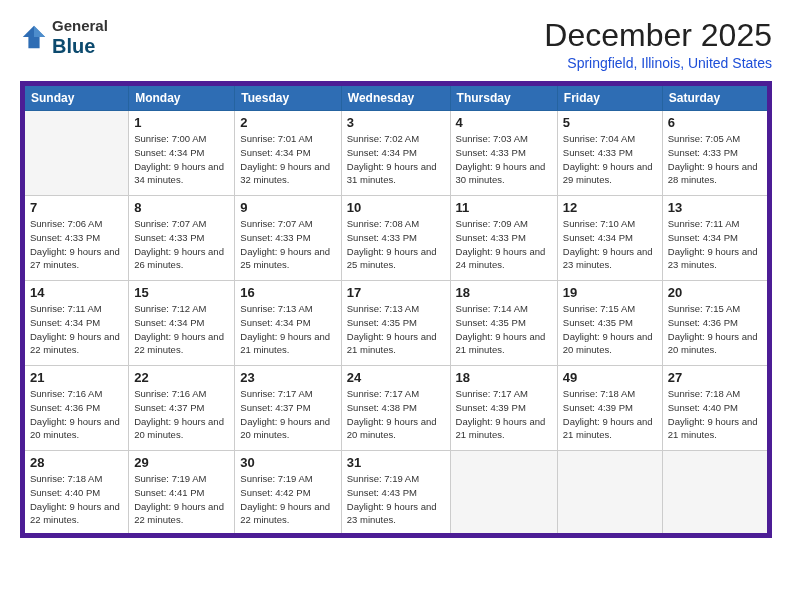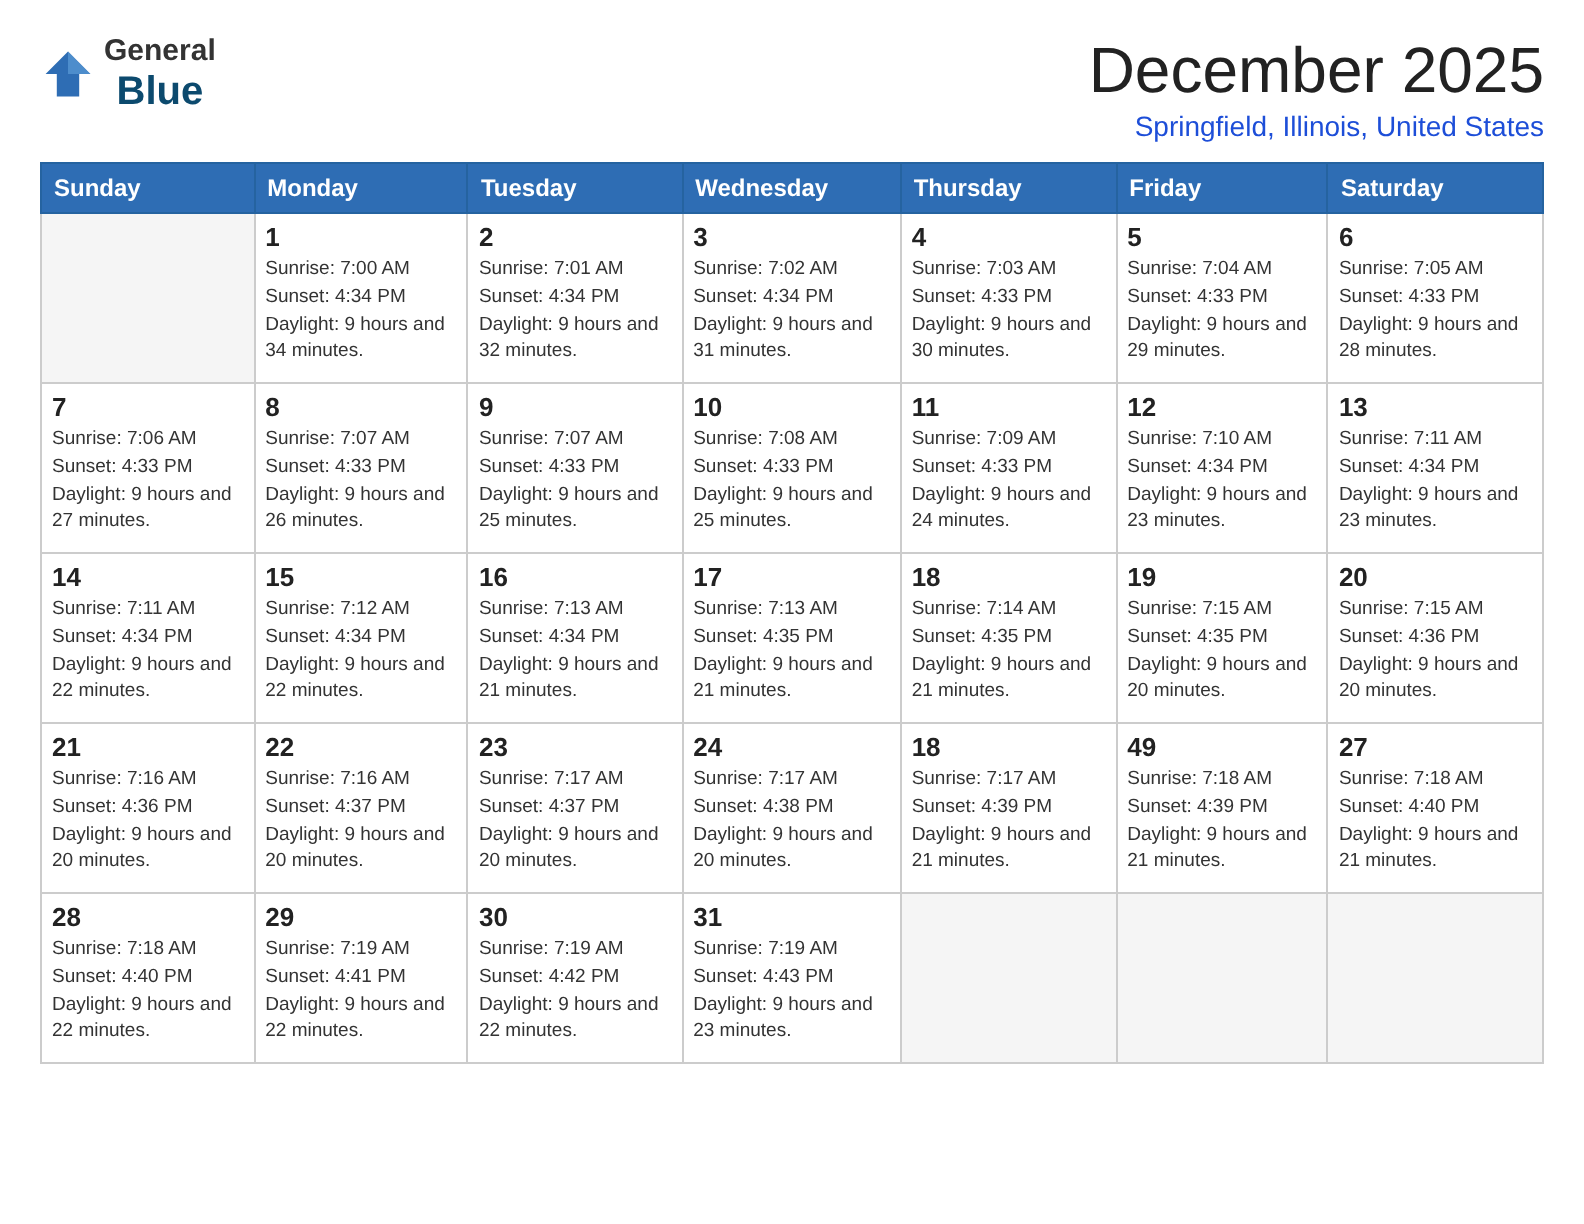--- a/index.html
+++ b/index.html
@@ -23,21 +23,20 @@
       margin-bottom: 10px;
     }
     .logo {
       display: flex;
       align-items: center;
     }
     .logo-text {
       display: flex;
       flex-direction: column;
       line-height: 1.1;
-      text-align: center;
     }
     .logo-general {
       font-size: 15px;
       font-weight: bold;
       color: #333;
     }
     .logo-blue {
       font-size: 20px;
       font-weight: bold;
       color: #0c4a6e;
@@ -58,21 +57,21 @@
       text-align: right;
     }
     .subtitle {
       font-size: 14px;
       color: #1d4ed8;
       margin-top: 2px;
     }
     .calendar {
       width: 100%;
       border-collapse: collapse;
-      border: 1px solid #4c1d95;
+      border: 5px solid #4c1d95;
     }
     .calendar th {
       background: #2e6db4;
       color: #fff;
       font-size: 12px;
       font-weight: bold;
       padding: 5px 6px;
       text-align: left;
       border: 1px solid #2563a0;
     }

